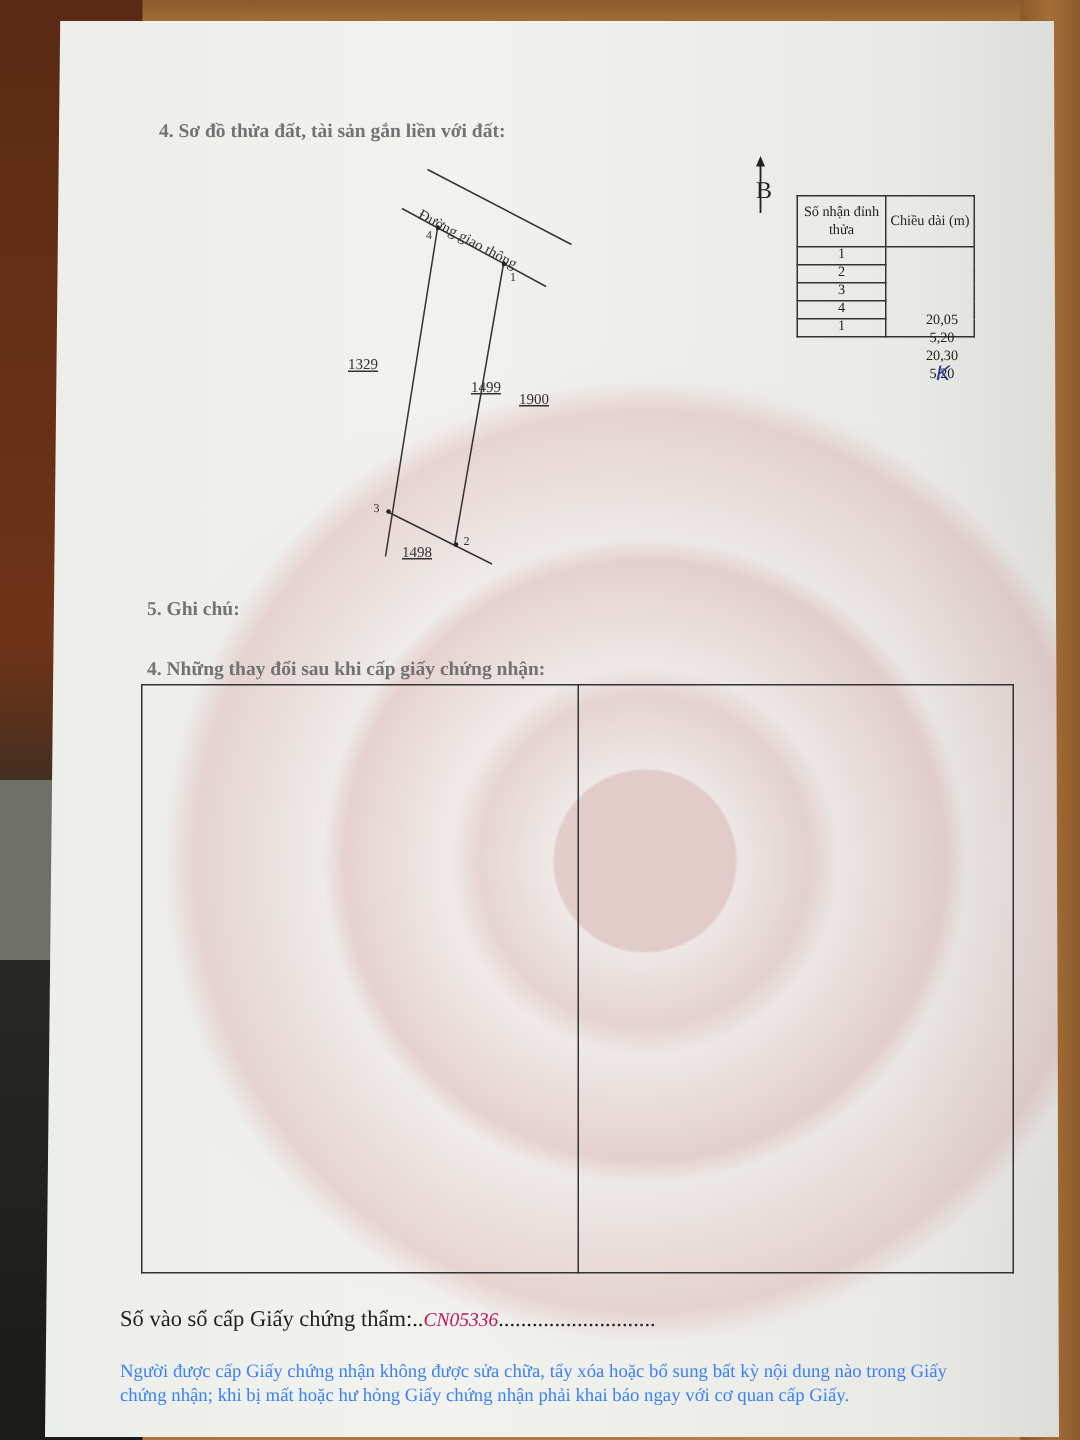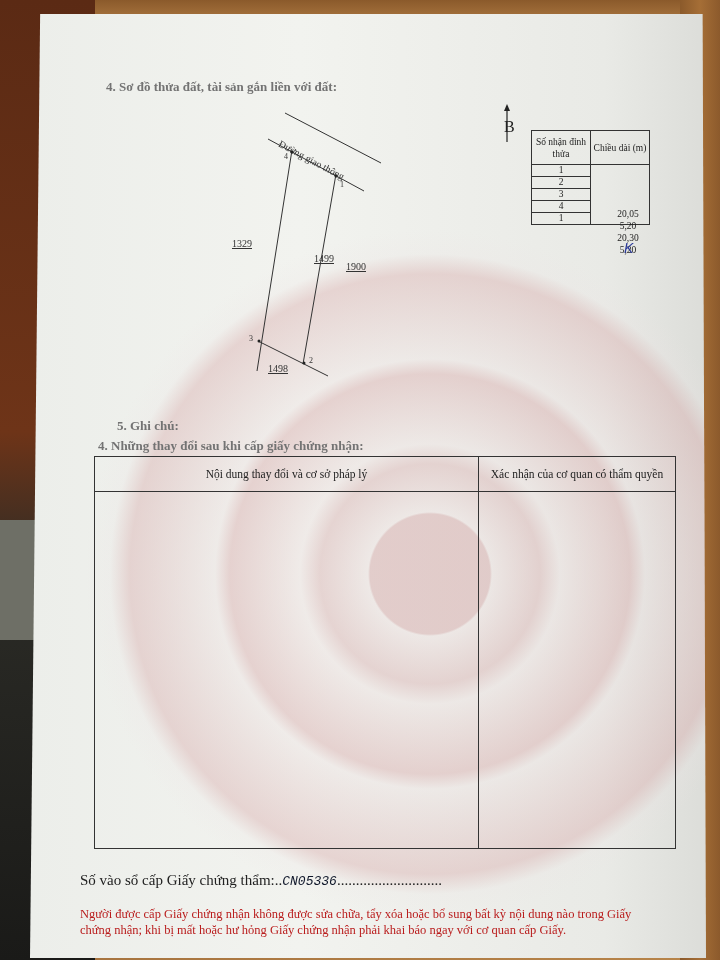--- a/index.html
+++ b/index.html
@@ -70,25 +70,25 @@
   }
   .changes-table th {
     border:1px solid #333; font-weight:normal; height:34px; line-height:15px;
     padding:0;
   }
   .changes-table td { border:1px solid #333; }
   .reg-line {
     position:absolute; left:80px; top:872px; font-size:15px; color:#222;
   }
   .reg-number {
-    font-family:Liberation Mono, monospace; font-style:italic; color:#0f172a; font-size:13px;
+    font-family:Liberation Serif, serif; font-style:italic; color:#be185d; font-size:13px;
   }
   .notice {
     position:absolute; left:80px; top:906px; width:580px; font-size:12.5px;
-    color:#b91c1c; line-height:16px;
+    color:#3b82f6; line-height:16px;
   }
 </style>
 </head>
 <body>
 
 <div class="desk-top"></div>
 <div class="desk-left-dark"></div>
 <div class="desk-left-grey"></div>
 <div class="desk-right"></div>
 
@@ -152,29 +152,25 @@
         <td class="pt">4</td>
       </tr>
   <tr>
         <td class="pt">1</td>
       </tr>
 </tbody>
   </table>
 
 <div class="signature">K</div>
 
-<div class="heading" style="left:98px; top:418px;margin-left:19px;">5. Ghi chú:</div>
+<div class="heading" style="left:98px; top:398px;">5. Ghi chú:</div>
 <div class="heading" style="left:98px; top:438px;">4. Những thay đổi sau khi cấp giấy chứng nhận:</div>
 
 <table class="changes-table">
   <tbody>
-      <tr>
-    <th style="width:383px;">Nội dung thay đổi và cơ sở pháp lý</th>
-    <th>Xác nhận của cơ quan có thẩm quyền</th>
-  </tr>
   <tr>
     <td></td>
     <td></td>
   </tr>
 </tbody>
   </table>
 
 <div class="reg-line">
   <span>Số vào sổ cấp Giấy chứng thẩm:..</span><span class="reg-number">CN05336</span><span>............................</span>
 </div>

